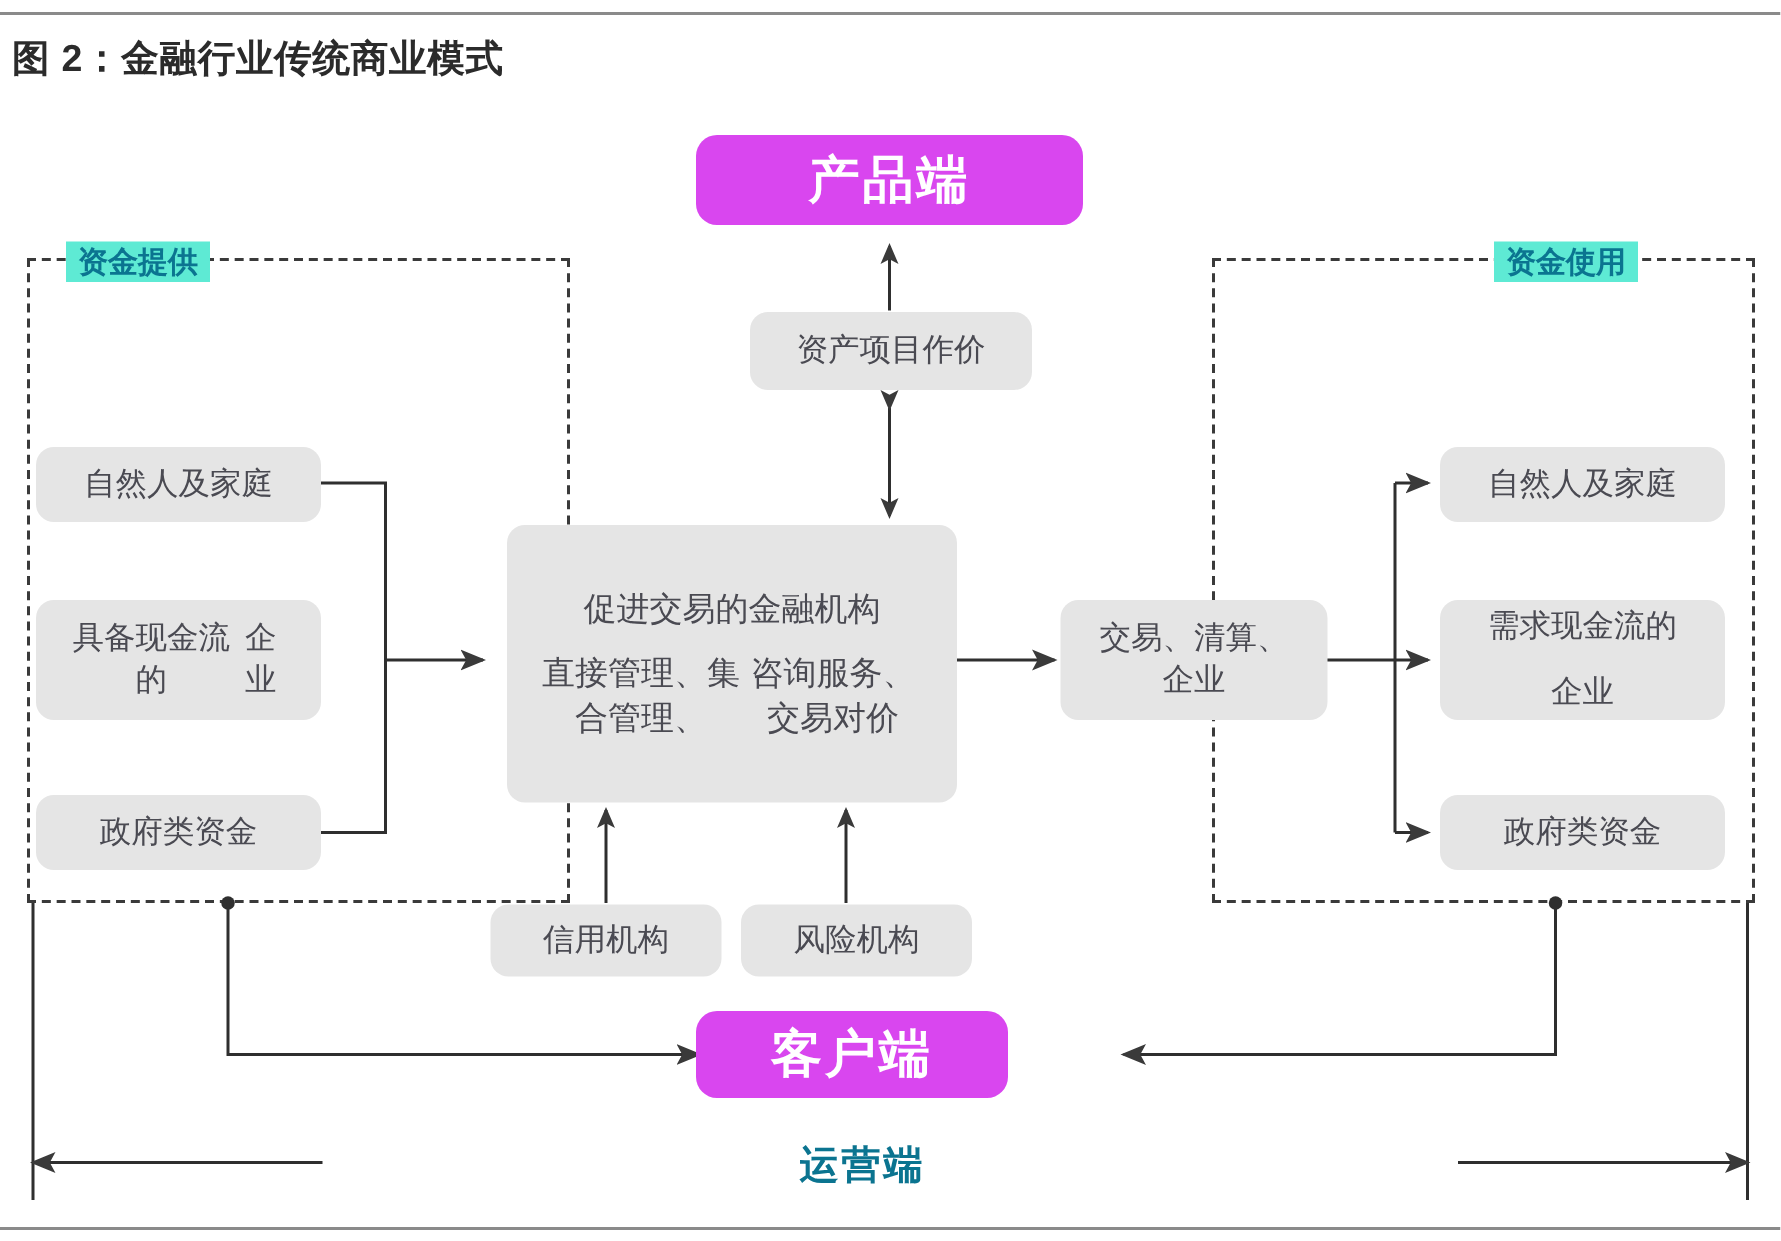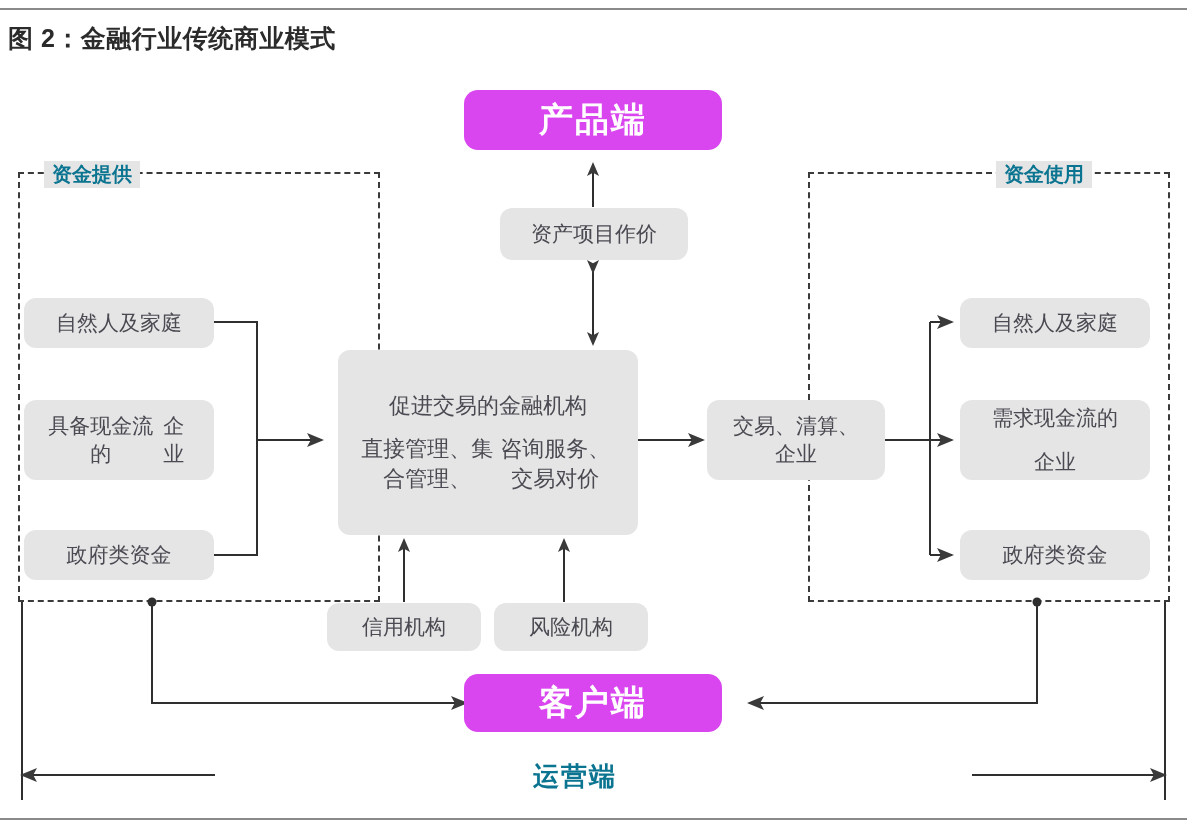--- a/index.html
+++ b/index.html
@@ -27,21 +27,21 @@
   }
 
   
   .dashed-panel {
     position: absolute;
     border: 2px dashed #3a3a3a;
     background: transparent;
   }
   .panel-label {
     position: absolute;
-    background: #e5e5e5;
+    background: #5eead4;
     color: #0b7490;
     font-size: 20px; font-weight: bold;
     padding: 0 8px; white-space: nowrap;
   }
 
   
   .gnode {
     position: absolute;
     background: #e5e5e5;
     border-radius: 12px;
@@ -175,17 +175,17 @@
   <div class="gnode" style="left:960px; top:400px; width:190px; height:80px; flex-direction:column; line-height:1.35;justify-content:space-between;">
     <span>需求现金流的</span>
     <span>企业</span>
   </div>
 
   <div class="gnode" style="left:960px; top:530px; width:190px; height:50px;">政府类资金</div>
 
   <div class="gnode" style="left:327px; top:603px; width:154px; height:48px;">信用机构</div>
   <div class="gnode" style="left:494px; top:603px; width:154px; height:48px;">风险机构</div>
 
-  <div class="tnode" style="left:464px; top:674px; width:258px; height:58px;">客户端</div>
+  <div class="tnode" style="left:464px; top:674px; width:208px; height:58px;">客户端</div>
 
   <div class="ops-label" style="left:527px; top:759px;">运营端</div>
 
 </div>
 
 </body></html>

